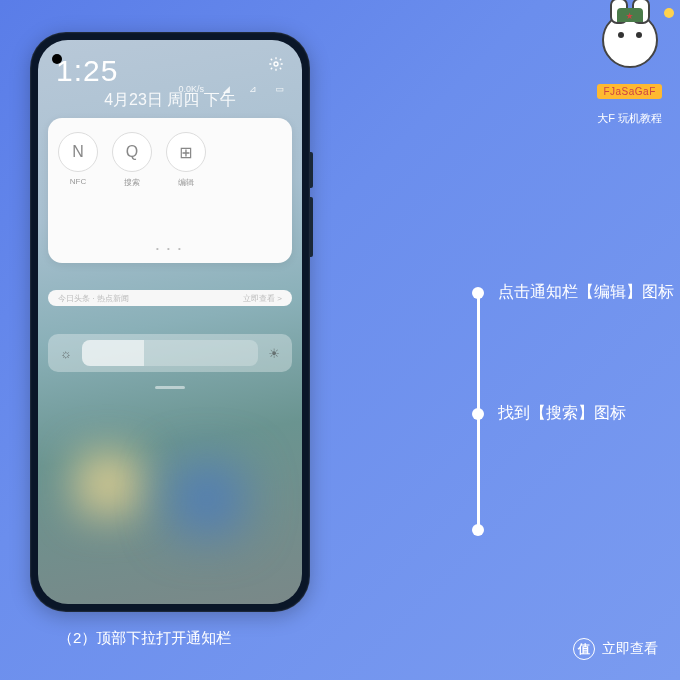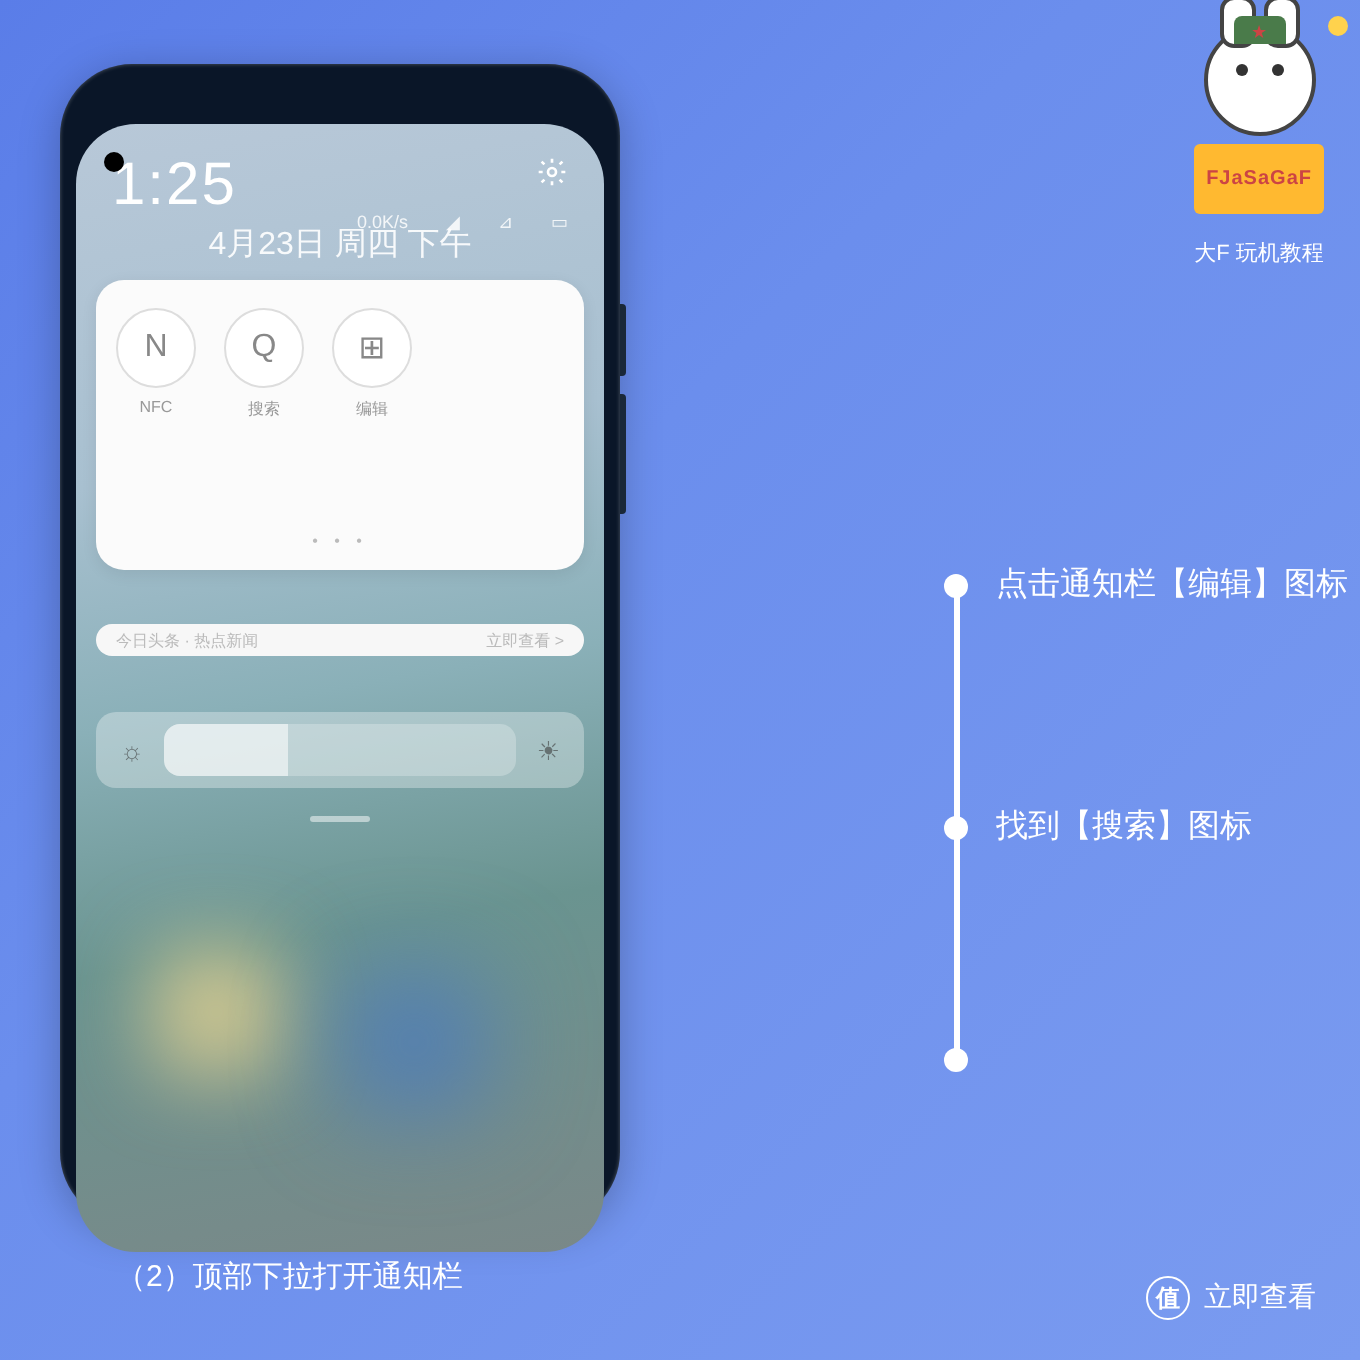--- a/index.html
+++ b/index.html
@@ -11,38 +11,37 @@
 }
 .mascot { position: absolute; top: 12px; right: 18px; text-align: center; }
 .mascot .mi { width: 56px; height: 56px; background: #fff; border-radius: 50%; position: relative; margin: 0 auto; border: 2px solid #444; }
 .mascot .mi::before, .mascot .mi::after { content:''; position:absolute; width:14px; height:22px; background:#fff; border:2px solid #444; border-radius:7px; top:-16px; }
 .mascot .mi::before { left:6px; } .mascot .mi::after { right:6px; }
 .mascot .hat { position:absolute; top:-6px; left:50%; transform:translateX(-50%); width:26px; height:14px; background:#4a7b4a; border-radius:4px 4px 0 0; z-index:2; }
 .mascot .star { position:absolute; top:-3px; left:50%; transform:translateX(-50%); color:#c44; font-size:9px; z-index:3; }
 .mascot .dot1 { position:absolute; top:18px; left:14px; width:6px; height:6px; background:#333; border-radius:50%; }
 .mascot .dot2 { position:absolute; top:18px; right:14px; width:6px; height:6px; background:#333; border-radius:50%; }
 .mascot .extra { position:absolute; top:-4px; right:-12px; width:10px; height:10px; background:#ffd24d; border-radius:50%; }
-.mascot .banner { margin-top:4px; background:#ffb930; color:#c44; font-size:10px; font-weight:bold; padding:12px 6px; border-radius:3px; display:inline-block; letter-spacing:0.5px; }
+.mascot .banner { margin-top:16px; background:#ffb930; color:#c44; font-size:10px; font-weight:normal; padding:2px 6px; border-radius:3px; display:inline-block; letter-spacing:0.5px; }
 .mascot .sub { color:#fff; font-size:11px; margin-top:12px; }
 .phone {
   position: absolute; top: 32px; left: 30px;
   width: 280px; height: 580px;
   border-radius: 36px;
   background: #0a1628;
   padding: 8px;
   box-shadow: 0 4px 20px rgba(0,0,0,0.25), inset 0 0 2px rgba(255,255,255,0.3);
 }
 .phone .side { position:absolute; right:-3px; width:3px; background:#1a2838; }
 .phone .side.s1 { top:120px; height:36px; border-radius:0 2px 2px 0; }
 .phone .side.s2 { top:165px; height:60px; border-radius:0 2px 2px 0; }
 .screen {
   width: 100%; height: 100%; border-radius: 30px; overflow: hidden;
   background: linear-gradient(170deg, #b8c8d8 0%, #a8c0d0 30%, #8ab0b8 50%, #6a9490 70%, #7a8888 100%);
   position: relative;
-  margin-top: 22px;
 }
 .screen .blur1 { position:absolute; bottom:80px; left:30px; width:80px; height:80px; background:radial-gradient(circle,#f0d890,transparent); filter:blur(18px); }
 .screen .blur2 { position:absolute; bottom:60px; right:50px; width:90px; height:90px; background:radial-gradient(circle,#4878c0,transparent); filter:blur(22px); }
 .camhole { position:absolute; top:14px; left:14px; width:10px; height:10px; background:#000; border-radius:50%; z-index:5; }
 .sbar { position:absolute; top:0; left:0; right:0; padding:14px 18px 6px; color:#fff; z-index:4; }
 .sbar .time { font-size:30px; font-weight:200; letter-spacing:1px; }
 .sbar .date { font-size:16px; opacity:0.9; margin-top:2px;text-align:center; }
 .sbar .gear { position:absolute; top:16px; right:18px; width:16px; height:16px; }
 .sbar .icons { position:absolute; top:44px; right:18px; font-size:9px; opacity:0.85; display:flex; gap:19px; align-items:center; }
 .panel {

